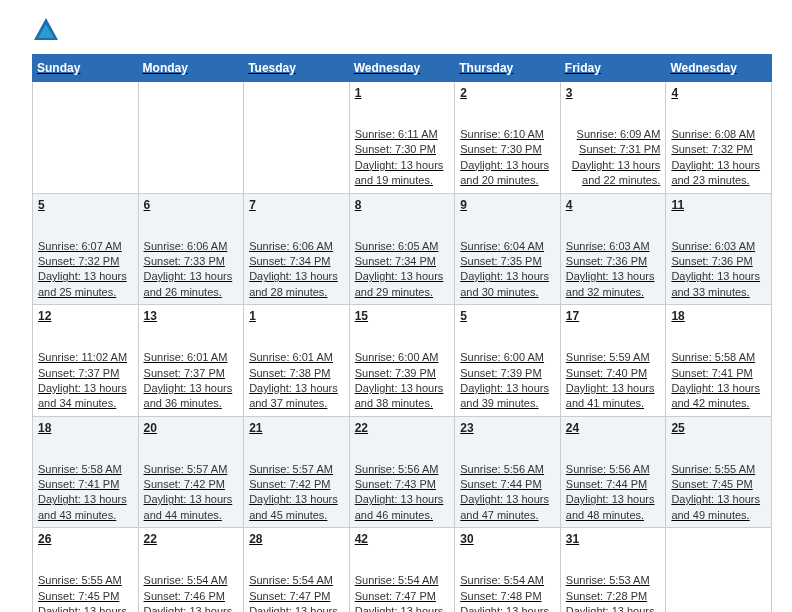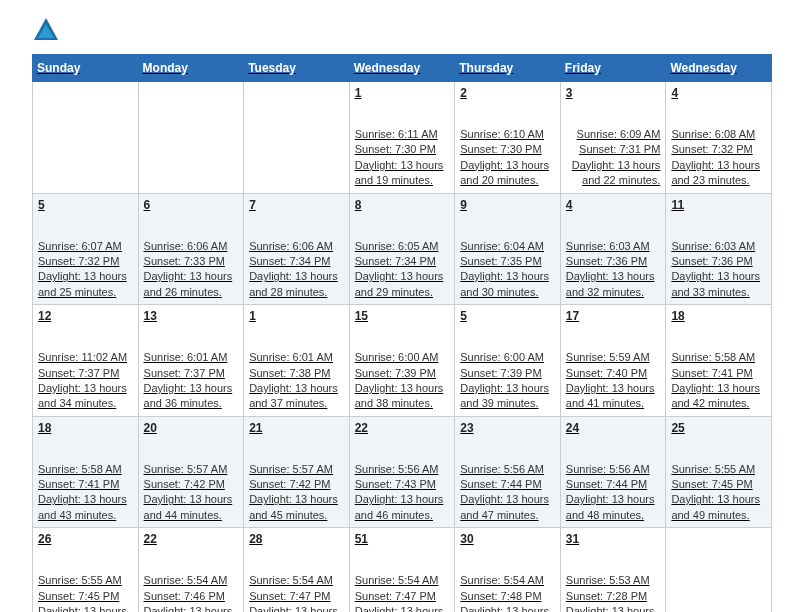--- a/index.html
+++ b/index.html
@@ -336,21 +336,21 @@
 and 51 minutes.</div>
           </td>
           <td>
             <span class="day-num">28</span>
             <div class="cell-text" style="white-space: pre-line;">Sunrise: 5:54 AM
 Sunset: 7:47 PM
 Daylight: 13 hours
 and 52 minutes.</div>
           </td>
           <td>
-            <span class="day-num">51</span>
+            <span class="day-num">42</span>
             <div class="cell-text" style="white-space: pre-line;">Sunrise: 5:54 AM
 Sunset: 7:47 PM
 Daylight: 13 hours
 and 53 minutes.</div>
           </td>
           <td>
             <span class="day-num">30</span>
             <div class="cell-text" style="white-space: pre-line;">Sunrise: 5:54 AM
 Sunset: 7:48 PM
 Daylight: 13 hours

